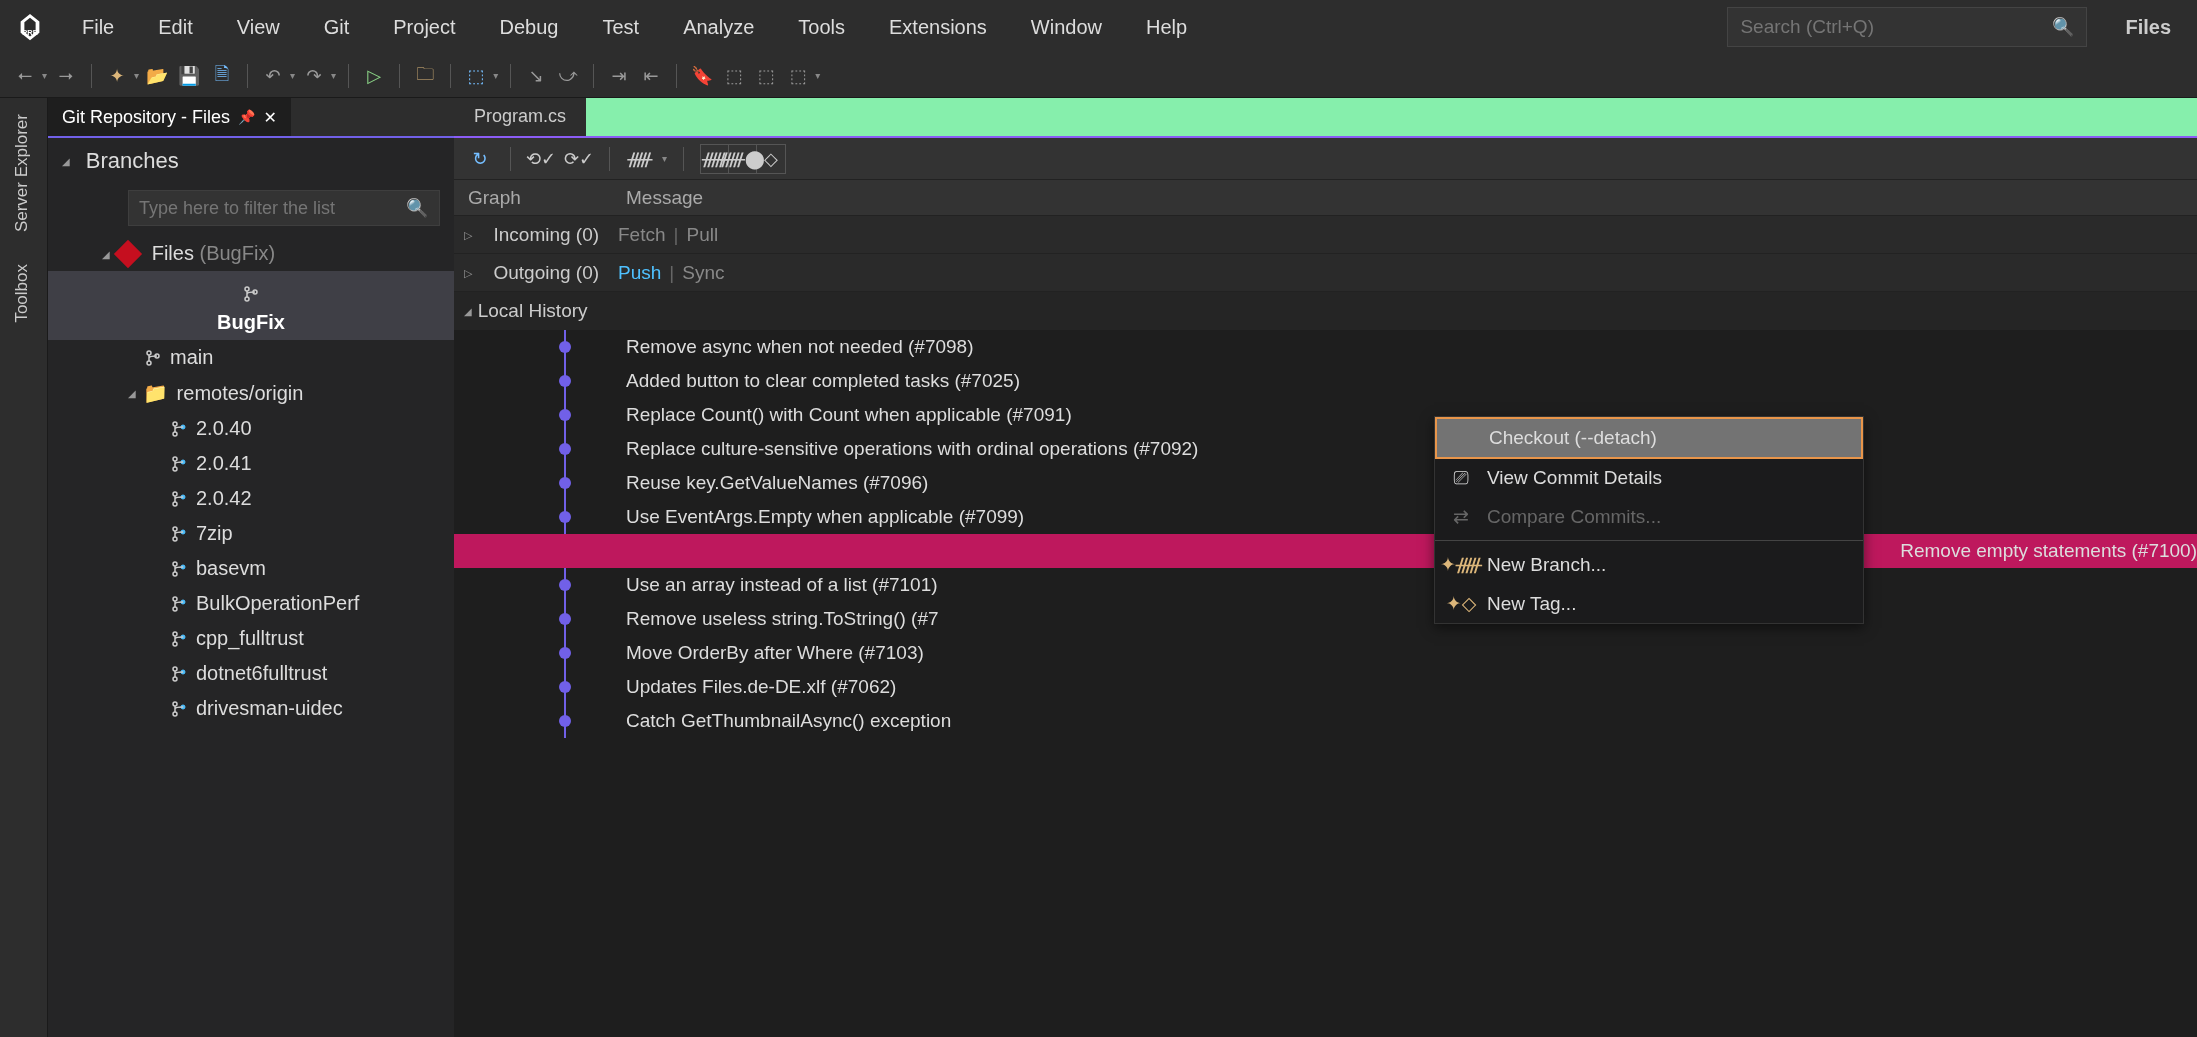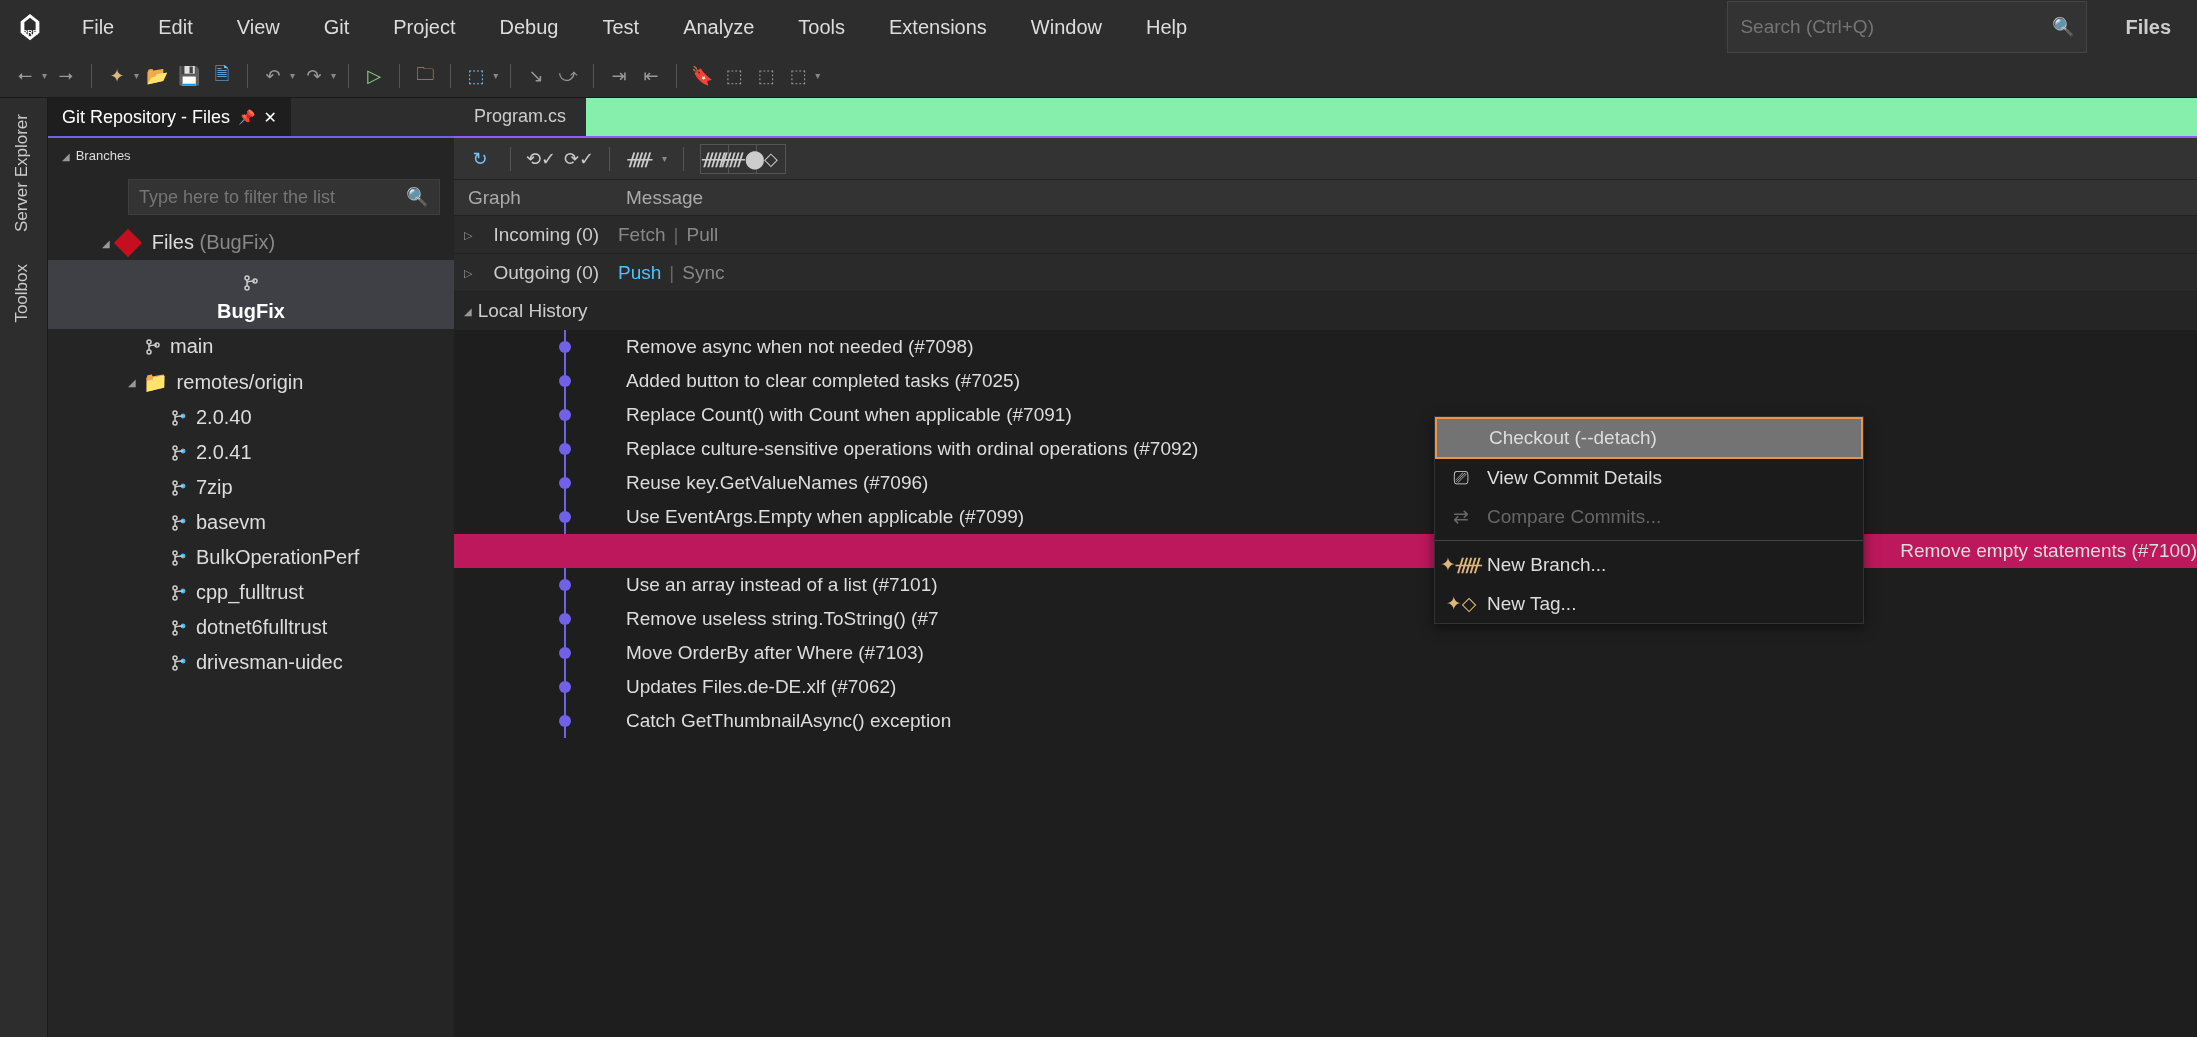--- a/index.html
+++ b/index.html
@@ -3,21 +3,21 @@
 <meta charset="utf-8">
 <style>
 * { margin: 0; padding: 0; box-sizing: border-box; font-family: 'Segoe UI', sans-serif; }
 body { background: #1e1e1e; color: #ccc; font-size: 18px; overflow: hidden; width: 2197px; height: 1037px; }
 
 .menubar { height: 54px; display: flex; align-items: center; background: #2d2d2d; padding: 0 8px; }
 .logo { width: 36px; height: 36px; margin: 0 12px 0 4px; display: flex; align-items: center; justify-content: center; }
 .logo svg { width: 30px; height: 30px; }
 .menu-items { display: flex; gap: 0; }
 .menu-item { padding: 8px 22px; color: #ddd; cursor: pointer; font-size: 20px; }
-.search-box { margin-left: auto; background: #333; border: 1px solid #444; width: 360px; height: 52px; display: flex; align-items: center; padding: 0 12px; }
+.search-box { margin-left: auto; background: #333; border: 1px solid #444; width: 360px; height: 40px; display: flex; align-items: center; padding: 0 12px; }
 .search-box input { background: transparent; border: none; color: #999; font-size: 19px; flex: 1; outline: none; }
 .search-box .search-ic { color: #ccc; font-weight: bold; }
 .files-btn { margin-left: 20px; padding: 8px 18px; font-size: 20px; font-weight: bold; background: #2d2d2d; }
 
 .toolbar { height: 44px; background: #2d2d2d; display: flex; align-items: center; padding: 0 12px; gap: 6px; border-bottom: 1px solid #1a1a1a; }
 .tb-btn { width: 26px; height: 26px; display: flex; align-items: center; justify-content: center; color: #999; }
 .tb-sep { width: 1px; height: 24px; background: #555; margin: 0 6px; }
 .tb-dd { color: #888; font-size: 10px; margin-left: -2px; }
 
 .main { display: flex; height: calc(100% - 98px); }
@@ -26,21 +26,21 @@
 .side-tab { writing-mode: vertical-rl; transform: rotate(180deg); padding: 16px 12px; color: #ccc; font-size: 17px; cursor: pointer; }
 
 .left-panel { width: 406px; background: #252526; display: flex; flex-direction: column; }
 
 .tabs-row { display: flex; background: #2d2d2d; height: 40px; border-bottom: 2px solid #7160e8; }
 .tab { padding: 8px 14px; display: flex; align-items: center; gap: 8px; font-size: 18px; }
 .tab.active { background: #1e1e1e; color: #fff; }
 .tab .pin { font-size: 14px; }
 .tab .close { font-size: 16px; cursor: pointer; }
 
-.branches-header { padding: 10px 14px; font-size: 13px; color: #ddd; display: flex; align-items: center; gap: 6px; }
+.branches-header { padding: 10px 14px; font-size: 22px; color: #ddd; display: flex; align-items: center; gap: 16px; }
 .tri { font-size: 12px; color: #999; }
 .tri.exp::before { content: "◢"; font-size: 10px; }
 .tri.col::before { content: "▷"; font-size: 11px; }
 
 .filter-row { padding: 6px 14px 6px 80px; }
 .filter-box { background: #333; border: 1px solid #3e3e3e; height: 36px; display: flex; align-items: center; padding: 0 10px; }
 .filter-box input { background: transparent; border: none; color: #999; font-size: 18px; flex: 1; outline: none; }
 
 .tree { padding: 4px 0; overflow-y: auto; }
 .tree-row { display: flex; align-items: center; padding: 6px 14px; gap: 8px; cursor: pointer; font-size: 20px; color: #ddd; }
@@ -248,20 +248,32 @@
         <div class="tree-row">
           <span class="indent" style="width:100px"></span>
           <span class="branch-icon">
             <svg viewBox="0 0 16 16">
               <circle cx="4" cy="3" r="2" fill="none" stroke="#ccc" stroke-width="1.5"></circle>
               <circle cx="4" cy="13" r="2" fill="none" stroke="#ccc" stroke-width="1.5"></circle>
               <circle cx="12" cy="6" r="2" fill="#4fc1ff" stroke="#4fc1ff"></circle>
               <path d="M4 5 L4 11 M4 8 Q4 6 12 6" fill="none" stroke="#ccc" stroke-width="1.5"></path>
             </svg>
           </span>
+          <span>2.0.42</span>
+        </div>
+        <div class="tree-row">
+          <span class="indent" style="width:100px"></span>
+          <span class="branch-icon">
+            <svg viewBox="0 0 16 16">
+              <circle cx="4" cy="3" r="2" fill="none" stroke="#ccc" stroke-width="1.5"></circle>
+              <circle cx="4" cy="13" r="2" fill="none" stroke="#ccc" stroke-width="1.5"></circle>
+              <circle cx="12" cy="6" r="2" fill="#4fc1ff" stroke="#4fc1ff"></circle>
+              <path d="M4 5 L4 11 M4 8 Q4 6 12 6" fill="none" stroke="#ccc" stroke-width="1.5"></path>
+            </svg>
+          </span>
           <span>7zip</span>
         </div>
         <div class="tree-row">
           <span class="indent" style="width:100px"></span>
           <span class="branch-icon">
             <svg viewBox="0 0 16 16">
               <circle cx="4" cy="3" r="2" fill="none" stroke="#ccc" stroke-width="1.5"></circle>
               <circle cx="4" cy="13" r="2" fill="none" stroke="#ccc" stroke-width="1.5"></circle>
               <circle cx="12" cy="6" r="2" fill="#4fc1ff" stroke="#4fc1ff"></circle>
               <path d="M4 5 L4 11 M4 8 Q4 6 12 6" fill="none" stroke="#ccc" stroke-width="1.5"></path>

